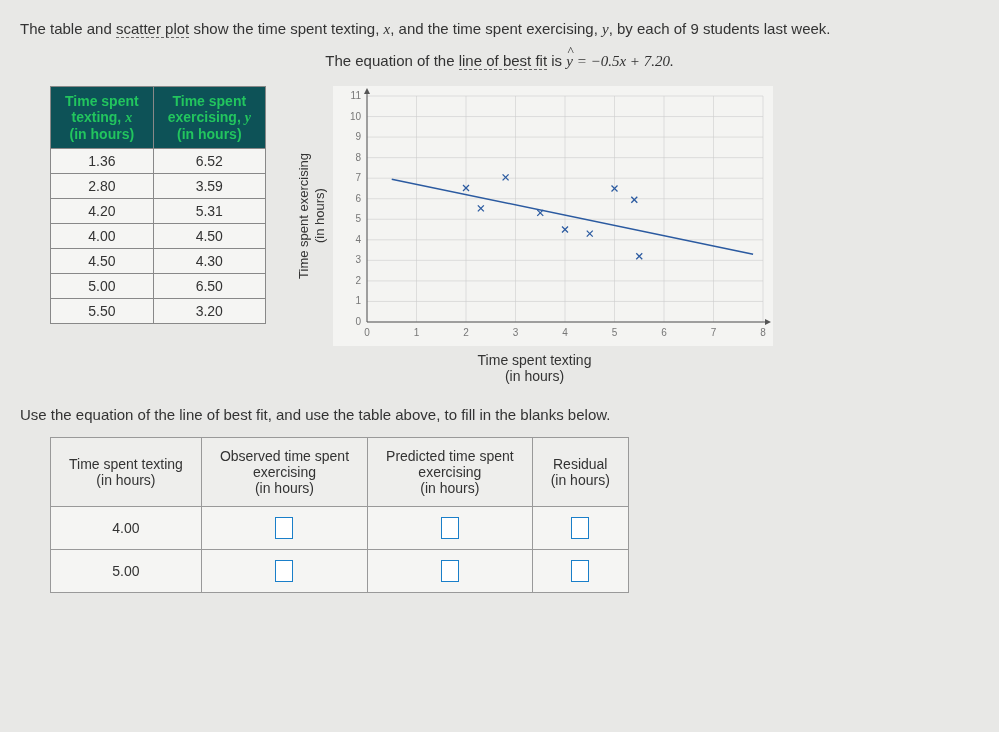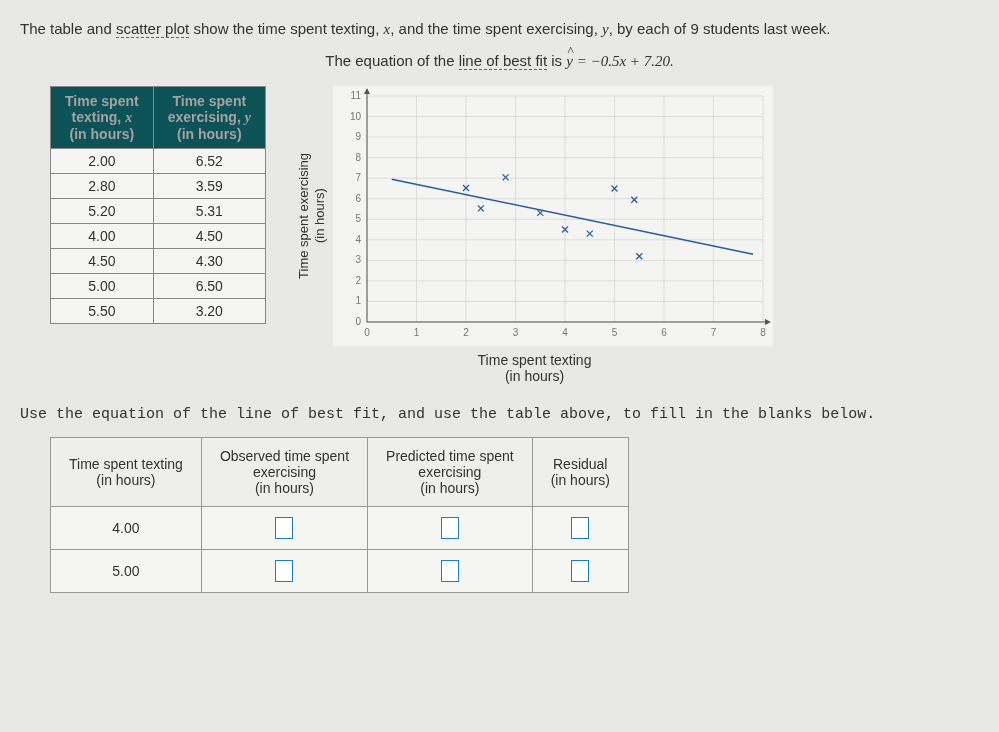--- a/index.html
+++ b/index.html
@@ -18,21 +18,21 @@
   .eq-line { margin: 10px 0 16px 0; text-align: center; }
   .hat { position:relative; display:inline-block; }
   .hat::before { content:"^"; position:absolute; top:-0.75em; left:0.1em; font-style:normal; font-size:0.9em;}
   .content-row { display:flex; gap:30px; align-items:flex-start; margin-left:30px;}
   table.data {
     border-collapse: collapse;
     background: #fff;
   }
   table.data th {
     background: #0d5257;
-    color: #a3a3a3;
+    color: #22c55e;
     font-weight: bold;
     padding: 6px 14px;
     border: 1px solid #888;
     text-align: center;
     font-size: 14px;
   }
   table.data td {
     border: 1px solid #888;
     padding: 4px 12px;
     text-align: center;
@@ -40,21 +40,21 @@
     background:#f5f5f3;
   }
   .chart-wrap { display:flex; flex-direction:column; align-items:center;}
   .chart-inner { display:flex; align-items:center; gap:6px;}
   .ylabel { 
     writing-mode: vertical-rl; transform: rotate(180deg);
     font-size: 13px; text-align:center; line-height:1.2;
   }
   .xlabel { font-size: 14px; margin-top:6px; text-align:center;}
   svg.plot { background:#f4f4f2; border:none; }
-  .instruct { margin: 22px 0 14px 0; font-family: Liberation Mono, monospace; }
+  .instruct { margin: 22px 0 14px 0; }
   table.blank {
     border-collapse: collapse;
     margin-left: 30px;
     background:#f5f5f3;
   }
   table.blank th, table.blank td {
     border: 1px solid #999;
     padding: 10px 18px;
     text-align:center;
     font-size:14px;
@@ -90,29 +90,29 @@
         </th>
         <th>
           <span>Time spent</span><br>
           <span>exercising, </span><span class="math">y</span><br>
           <span>(in hours)</span>
         </th>
       </tr>
     </thead>
     <tbody>
       <tr>
-          <td>2.00</td>
+          <td>1.36</td>
           <td>6.52</td>
         </tr>
       <tr>
           <td>2.80</td>
           <td>3.59</td>
         </tr>
       <tr>
-          <td>5.20</td>
+          <td>4.20</td>
           <td>5.31</td>
         </tr>
       <tr>
           <td>4.00</td>
           <td>4.50</td>
         </tr>
       <tr>
           <td>4.50</td>
           <td>4.30</td>
         </tr>

